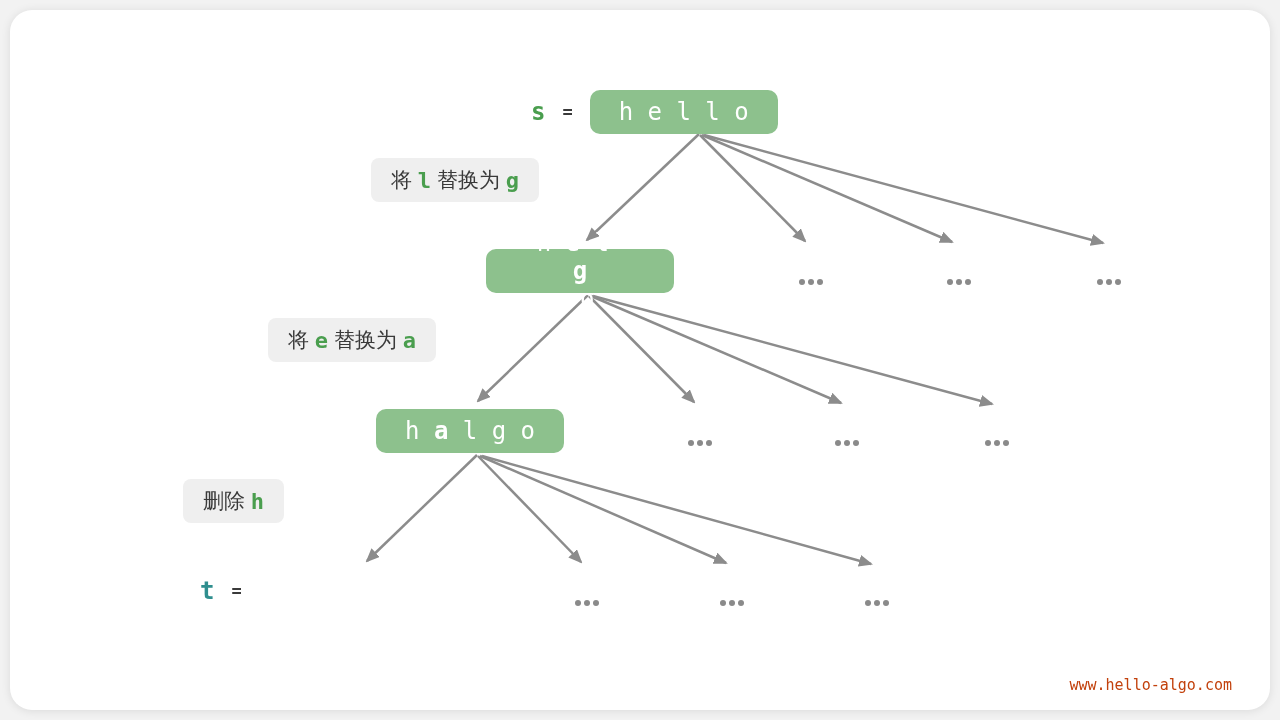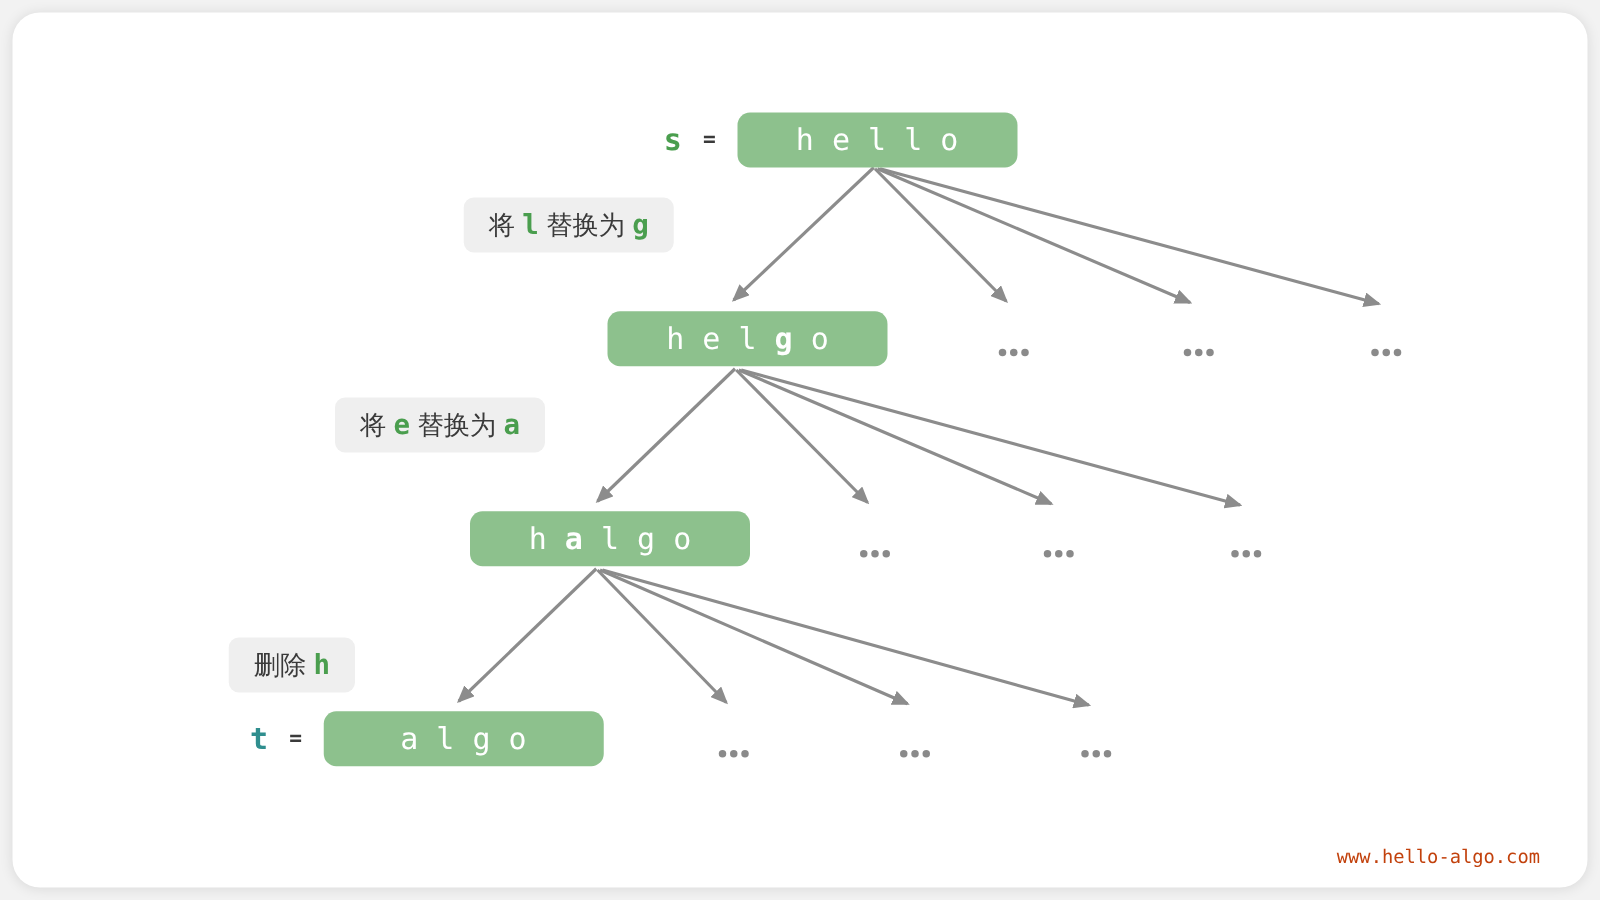--- a/index.html
+++ b/index.html
@@ -23,21 +23,21 @@
     box-shadow: 0 1px 10px rgba(0,0,0,0.10);
   }
   svg.arrow-layer {
     position: absolute;
     left: 0; top: 0;
     width: 1280px; height: 720px;
   }
   
   .node {
     position: absolute;
-    width: 224px; height: 44px;
+    width: 188px; height: 44px;
     background: #8dc18d;
     border-radius: 10px;
     color: #ffffff;
     font-family: "DejaVu Sans Mono", monospace;
     font-size: 24px;
     display: flex;
     align-items: center;
     justify-content: center;
     white-space: pre;
   }
@@ -136,32 +136,31 @@
   </svg>
 
   <div class="var-row" style="left:531px; top:90px;">
     <span class="var-name var-s">s</span>
     <span class="equals">=</span>
     <div class="node"><span>h e l l o</span></div>
   </div>
 
   <div class="op-label" style="left:371px; top:158px;"><span>将 </span><span class="accent">l</span><span> 替换为 </span><span class="accent">g</span></div>
 
-  <div class="node" style="left:486px; top:249px;"><span>h e l </span><span class="accent">g</span><span> o</span></div>
+  <div class="node" style="left:486px; top:249px;flex-direction:column;"><span>h e l </span><span class="accent">g</span><span> o</span></div>
 
   <div class="op-label" style="left:268px; top:318px;"><span>将 </span><span class="accent">e</span><span> 替换为 </span><span class="accent">a</span></div>
 
   <div class="node" style="left:376px; top:409px;"><span>h </span><span class="accent">a</span><span> l g o</span></div>
 
-  <div class="op-label" style="left:183px; top:479px;margin-top:31px;"><span>删除 </span><span class="accent">h</span></div>
+  <div class="op-label" style="left:183px; top:479px;"><span>删除 </span><span class="accent">h</span></div>
 
   <div class="var-row" style="left:200px; top:569px;">
     <span class="var-name var-t">t</span>
     <span class="equals">=</span>
-    <div class="node"><span>a l g o</span></div>
   </div>
 
   <div class="dots" style="left:799px; top:279px;">
       <div class="dot"></div>
       <div class="dot"></div>
       <div class="dot"></div>
     </div>
   <div class="dots" style="left:947px; top:279px;">
       <div class="dot"></div>
       <div class="dot"></div>

